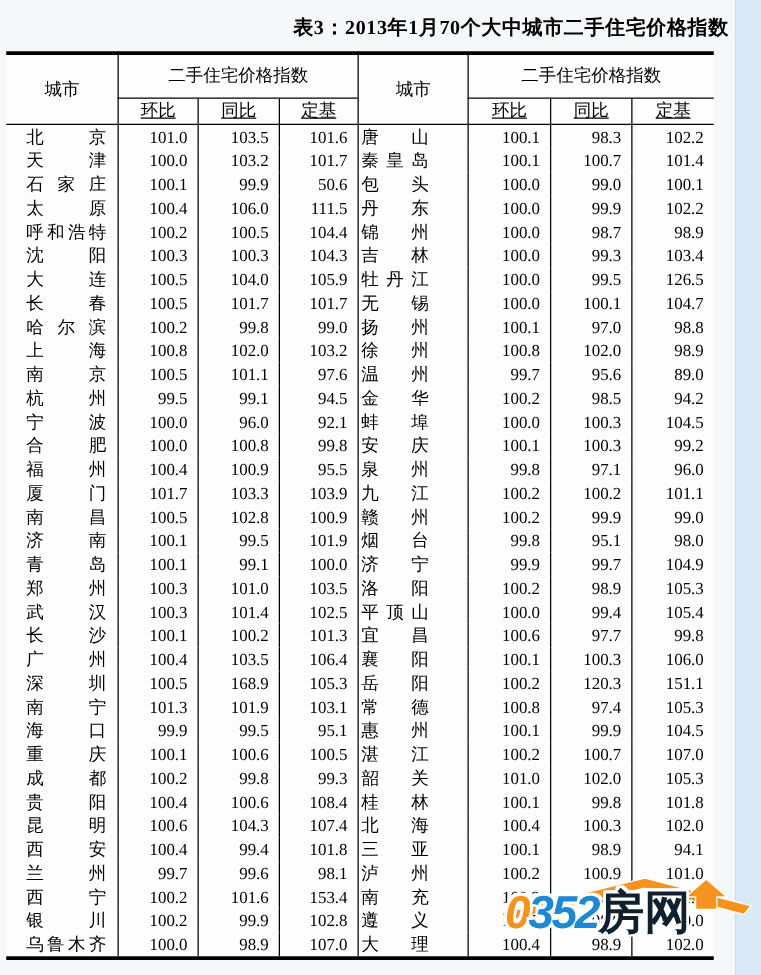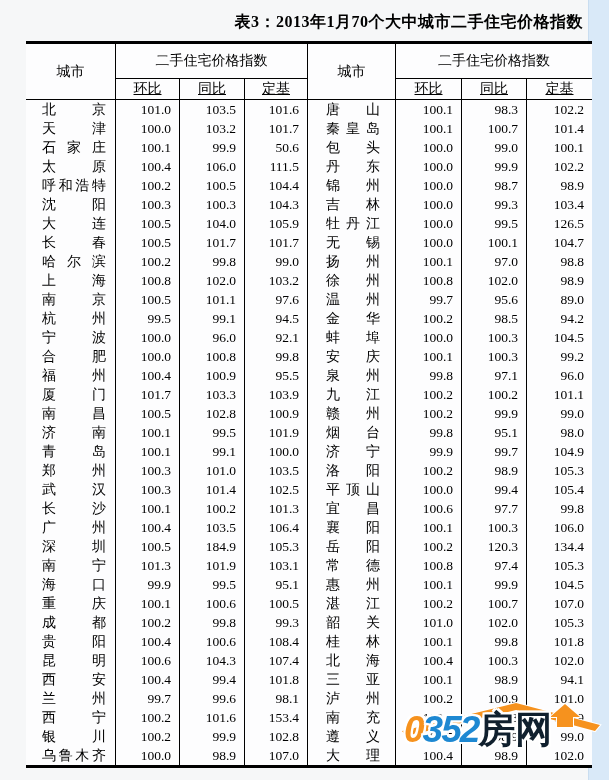--- a/index.html
+++ b/index.html
@@ -19,21 +19,21 @@
     z-index: 0;
   }
   .page-title {
     position: absolute; top: 12px; left: 17px; width: 566px;
     text-align: right;
     font-size: 16px; font-weight: bold;
     letter-spacing: 0.5px;
     z-index: 1;
   }
   .ptable {
-    position: absolute; top: 41px; left: 26px; width: 566px;
+    position: absolute; top: 41px; left: 5px; width: 566px;
     display: grid;
     grid-template-columns: 89px 64px 65px 63px 88px 66px 65px 66px;
     grid-template-rows: 35px 21px;
     grid-auto-rows: 19px;
     border-top: 3px solid #000;
     border-bottom: 3px solid #000;
     background: #fdfdfe;
     z-index: 1;
   }
   .cell { display: flex; align-items: center; font-size: 13.5px; }
@@ -45,21 +45,21 @@
   .hcityR { grid-column: 5; grid-row: 1 / 3; }
   .hgroupR { grid-column: 6 / 9; grid-row: 1; }
   .r2 { grid-row: 2; text-decoration: underline; }
   .gc2 { grid-column: 2; } .gc3 { grid-column: 3; } .gc4 { grid-column: 4; }
   .gc6 { grid-column: 6; } .gc7 { grid-column: 7; } .gc8 { grid-column: 8; }
   .city { padding-left: 16px; font-size: 14px; }
   .city .cname {
     display: inline-block; width: 64px;
     text-align: justify; text-align-last: justify;
   }
-  .city.rhalf { padding-left: 18px; }
+  .city.rhalf { padding-left: 2px; }
   .city.rhalf .cname { width: 54px; }
   .num { justify-content: flex-end; padding-right: 8px; }
   
   .watermark {
     position: absolute; left: 402px; top: 697px;
     width: 207px; height: 83px;
     z-index: 3;
     font-family: "Liberation Sans", sans-serif;
     pointer-events: none;
   }
@@ -374,28 +374,28 @@
     <div class="cell city rhalf v">
       <span class="cname">襄阳</span>
     </div>
     <div class="cell num v">100.1</div>
     <div class="cell num v">100.3</div>
     <div class="cell num v">106.0</div>
     <div class="cell city">
       <span class="cname">深圳</span>
     </div>
     <div class="cell num v">100.5</div>
-    <div class="cell num v">184.9</div>
+    <div class="cell num v">168.9</div>
     <div class="cell num v">105.3</div>
     <div class="cell city rhalf v">
       <span class="cname">岳阳</span>
     </div>
     <div class="cell num v">100.2</div>
     <div class="cell num v">120.3</div>
-    <div class="cell num v">134.4</div>
+    <div class="cell num v">151.1</div>
     <div class="cell city">
       <span class="cname">南宁</span>
     </div>
     <div class="cell num v">101.3</div>
     <div class="cell num v">101.9</div>
     <div class="cell num v">103.1</div>
     <div class="cell city rhalf v">
       <span class="cname">常德</span>
     </div>
     <div class="cell num v">100.8</div>

